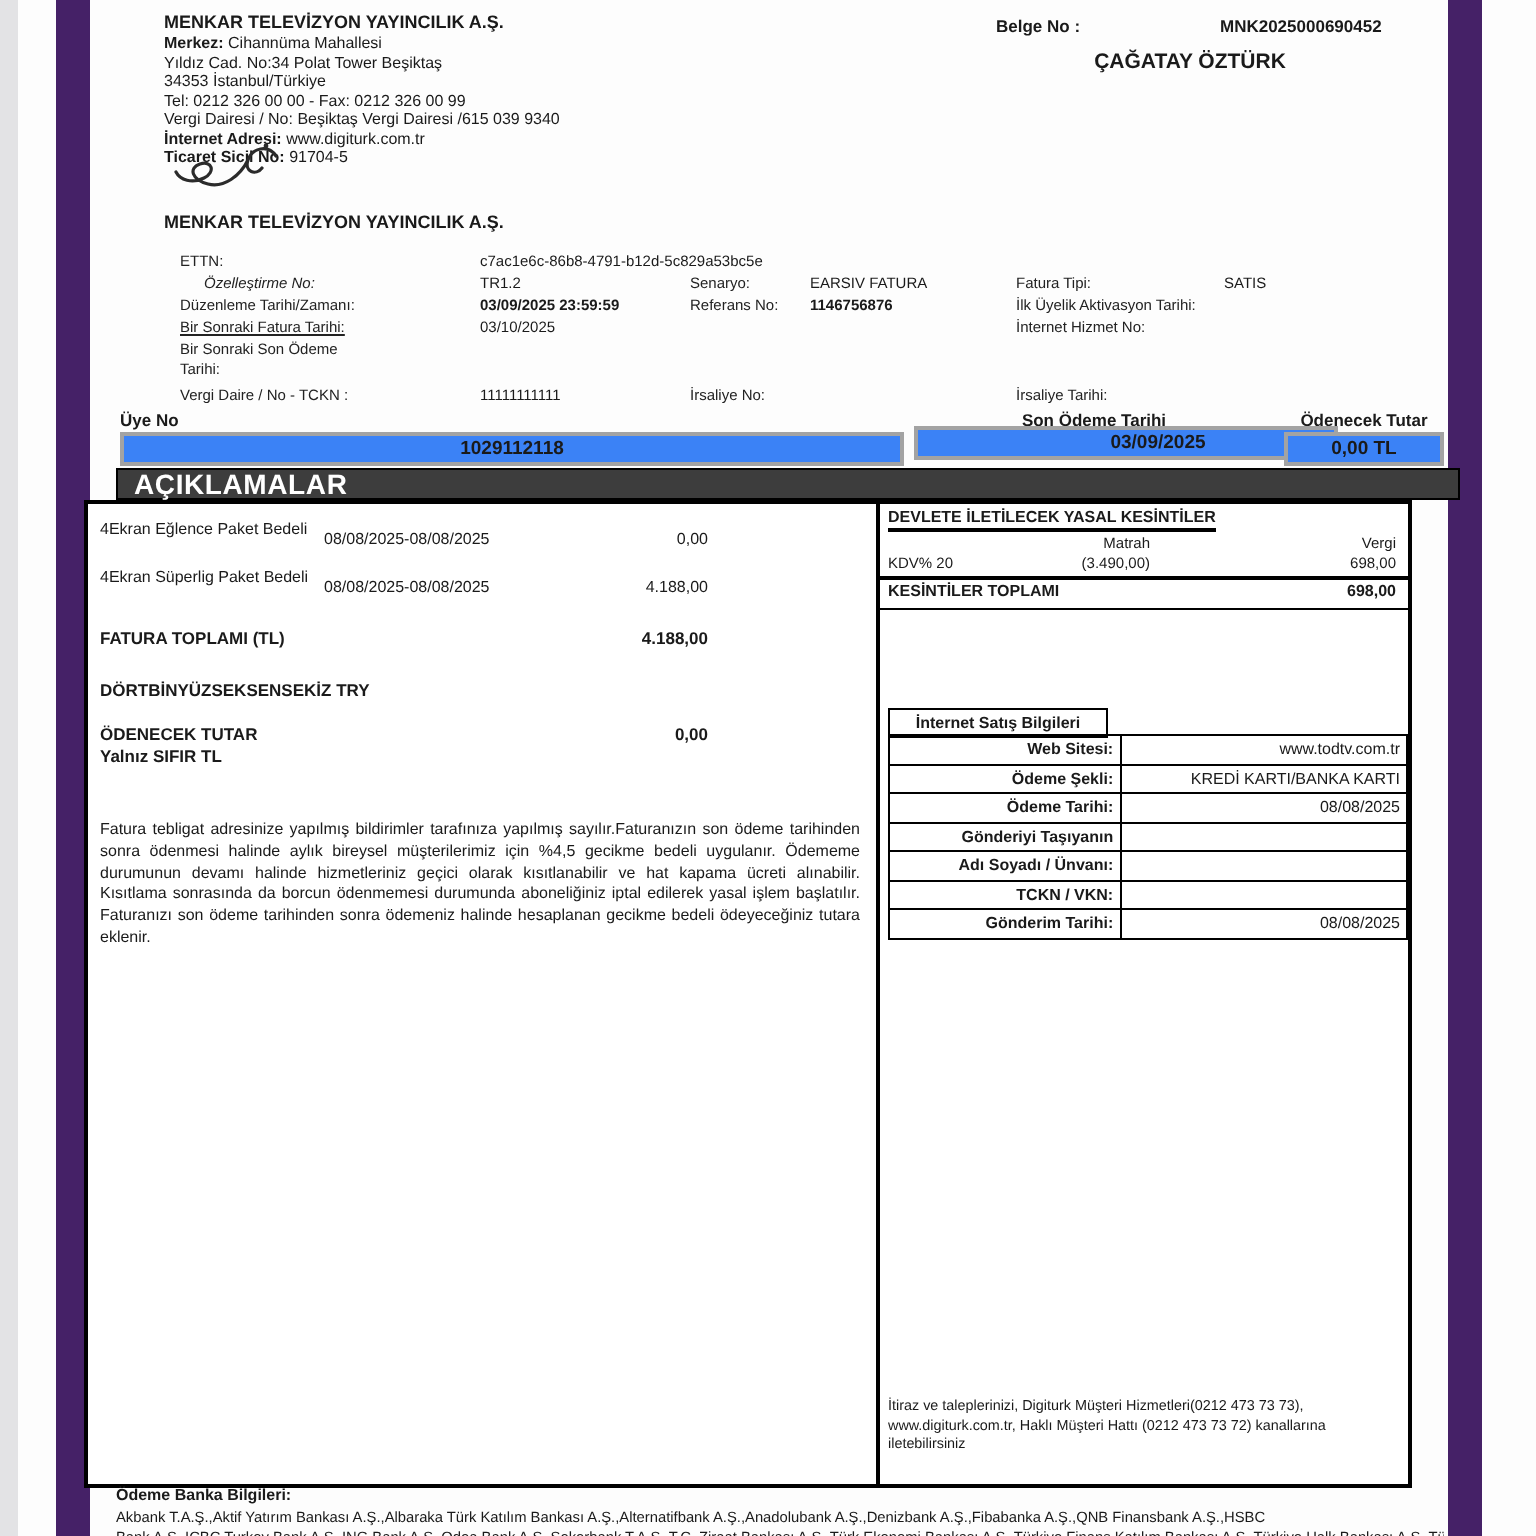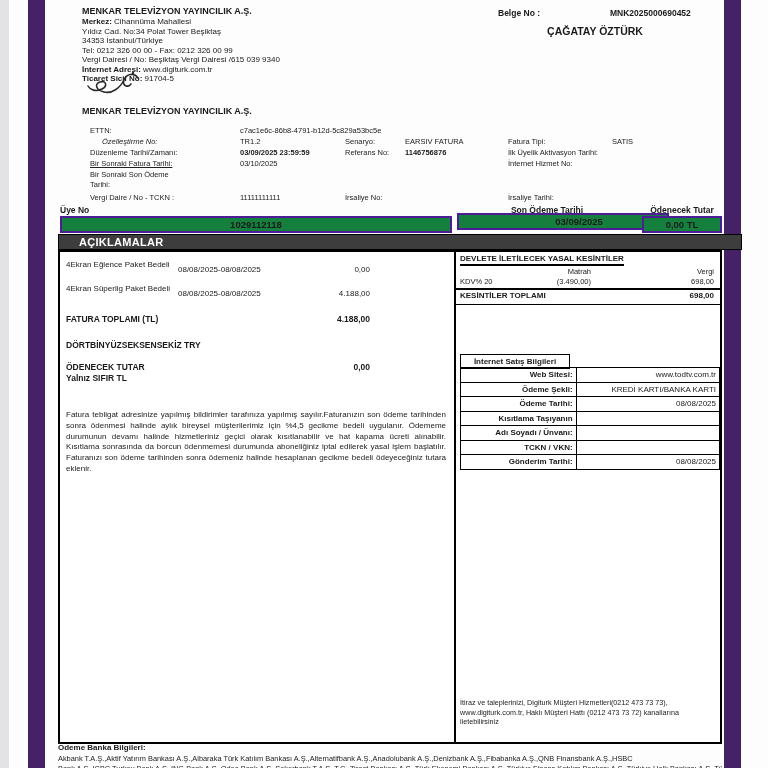--- a/index.html
+++ b/index.html
@@ -6,24 +6,24 @@
   body{width:768px;height:768px;overflow:hidden;background:#ffffff;
        font-family:"Liberation Sans","DejaVu Sans",sans-serif;color:#1a1a1a;}
   #page{position:relative;width:768px;height:768px;background:#fdfdfd;}
   .abs{position:absolute;}
   .b{font-weight:bold;}
   .edge-strip{left:0;top:0;width:9px;height:768px;background:#e3e3e5;}
   .pbar{top:0;width:17px;height:768px;background:#452167;}
   .small{font-size:8px;line-height:9.5px;}
   .tiny{font-size:7.5px;line-height:10px;}
   .meta-lbl{font-size:7.5px;color:#222;}
-  .hdr-box{border:2px solid #4c1d95;text-align:center;font-weight:bold;font-size:9.5px;
-           display:flex;align-items:center;justify-content:center;background:#15803d;}
+  .hdr-box{border:2px solid #a3a3a3;text-align:center;font-weight:bold;font-size:9.5px;
+           display:flex;align-items:center;justify-content:center;background:#3b82f6;}
   .bar{background:#3d3d3d;border:1px solid #000;color:#fff;font-weight:bold;
-       font-size:11px;display:flex;align-items:center;padding-left:20px;letter-spacing:.3px;}
+       font-size:14px;display:flex;align-items:center;padding-left:8px;letter-spacing:.3px;}
   .bigbox{border:2px solid #000;background:#fff;}
   .divider{border-left:2px solid #000;}
   .r{text-align:right;}
   .istable{border-collapse:collapse;}
   .istable td{border:1.5px solid #000;font-size:8px;height:13.5px;padding:0 3px;vertical-align:middle;text-align:right;}
   .istable td.l{font-weight:bold;width:112px;}
   .istable td.v{width:140px;}
   .title-cell{border:1.5px solid #000;font-weight:bold;font-size:8px;
               display:flex;align-items:center;justify-content:center;background:#fff;}
 </style>
@@ -90,21 +90,21 @@
   <div class="abs b" style="left:60px;top:205px;width:392px;font-size:8.5px;">Üye No</div>
   <div class="abs b" style="left:457px;top:205px;width:180px;text-align:center;font-size:8.5px;">Son Ödeme Tarihi</div>
   <div class="abs b" style="left:642px;top:205px;width:80px;text-align:center;font-size:8.5px;">Ödenecek Tutar</div>
 
   <div class="abs hdr-box" style="left:60px;top:216px;width:388px;height:13px;">1029112118</div>
   <div class="abs hdr-box" style="left:457px;top:213px;width:176px;height:13px;padding-left:32px;">03/09/2025</div>
   <div class="abs hdr-box" style="left:642px;top:216px;width:76px;height:13px;">0,00 TL</div>
 
   <div class="abs bar" style="left:58px;top:234px;width:662px;height:14px;">AÇIKLAMALAR</div>
 
-  <div class="abs bigbox" style="left:58px;top:250px;width:660px;height:490px;">
+  <div class="abs bigbox" style="left:42px;top:250px;width:660px;height:490px;">
     <div class="abs divider" style="left:394px;top:0;height:490px;width:0;"></div>
 
     <div class="abs" style="left:0;top:0;width:394px;height:490px;">
 
       <div class="abs" style="left:6px;top:8px;width:120px;font-size:8px;line-height:10px;">4Ekran Eğlence Paket Bedeli</div>
       <div class="abs" style="left:118px;top:13px;font-size:8px;">08/08/2025-08/08/2025</div>
       <div class="abs r" style="left:220px;top:13px;width:90px;font-size:8px;">0,00</div>
 
       <div class="abs" style="left:6px;top:32px;width:120px;font-size:8px;line-height:10px;">4Ekran Süperlig Paket Bedeli</div>
       <div class="abs" style="left:118px;top:37px;font-size:8px;">08/08/2025-08/08/2025</div>
@@ -145,21 +145,21 @@
             </tr>
         <tr>
               <td class="l">Ödeme Şekli:</td>
               <td class="v">KREDİ KARTI/BANKA KARTI</td>
             </tr>
         <tr>
               <td class="l">Ödeme Tarihi:</td>
               <td class="v">08/08/2025</td>
             </tr>
         <tr>
-              <td class="l">Kısıtlama Taşıyanın</td>
+              <td class="l">Gönderiyi Taşıyanın</td>
               <td class="v"></td>
             </tr>
         <tr>
               <td class="l">Adı Soyadı / Ünvanı:</td>
               <td class="v"></td>
             </tr>
         <tr>
               <td class="l">TCKN / VKN:</td>
               <td class="v"></td>
             </tr>

